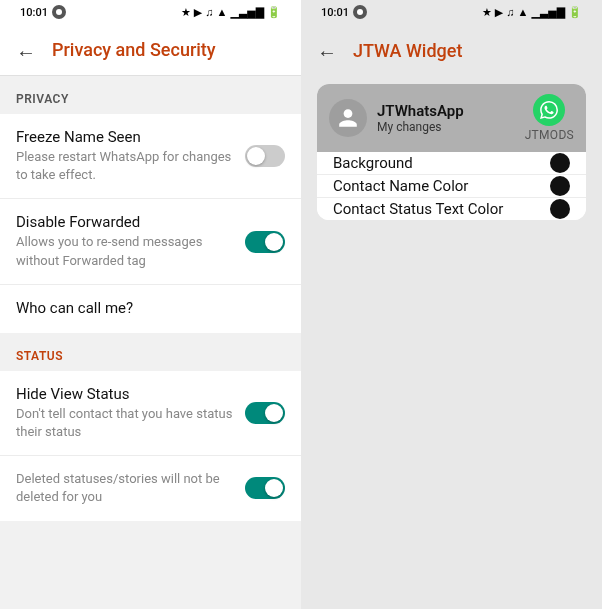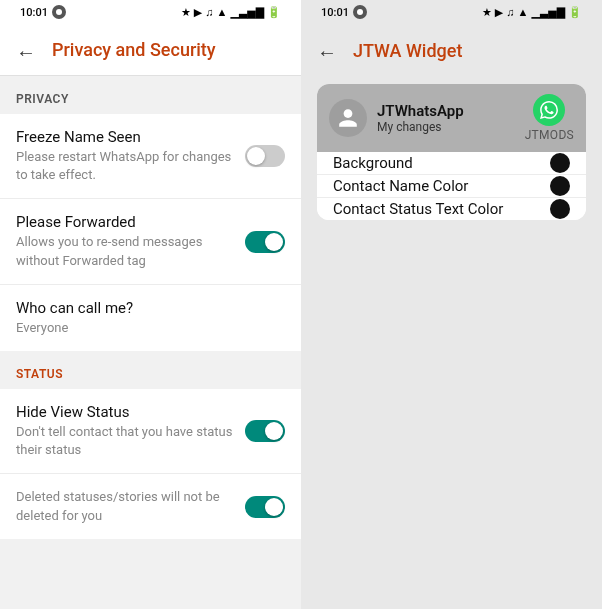--- a/index.html
+++ b/index.html
@@ -257,32 +257,31 @@
           <div class="setting-title">Freeze Name Seen</div>
           <div class="setting-subtitle">Please restart WhatsApp for changes to take effect.</div>
         </div>
         <div class="toggle off">
           <div class="toggle-knob"></div>
         </div>
       </div>
 
       <div class="setting-item">
         <div class="setting-text">
-          <div class="setting-title">Please Forwarded</div>
+          <div class="setting-title">Disable Forwarded</div>
           <div class="setting-subtitle">Allows you to re-send messages without Forwarded tag</div>
         </div>
         <div class="toggle on">
           <div class="toggle-knob"></div>
         </div>
       </div>
 
       <div class="setting-item">
         <div class="setting-text">
           <div class="setting-title">Who can call me?</div>
-          <div class="setting-subtitle">Everyone</div>
         </div>
       </div>
 
     </div>
 
     <div class="section-label teal">Status</div>
     <div class="card">
 
       <div class="setting-item">
         <div class="setting-text">

